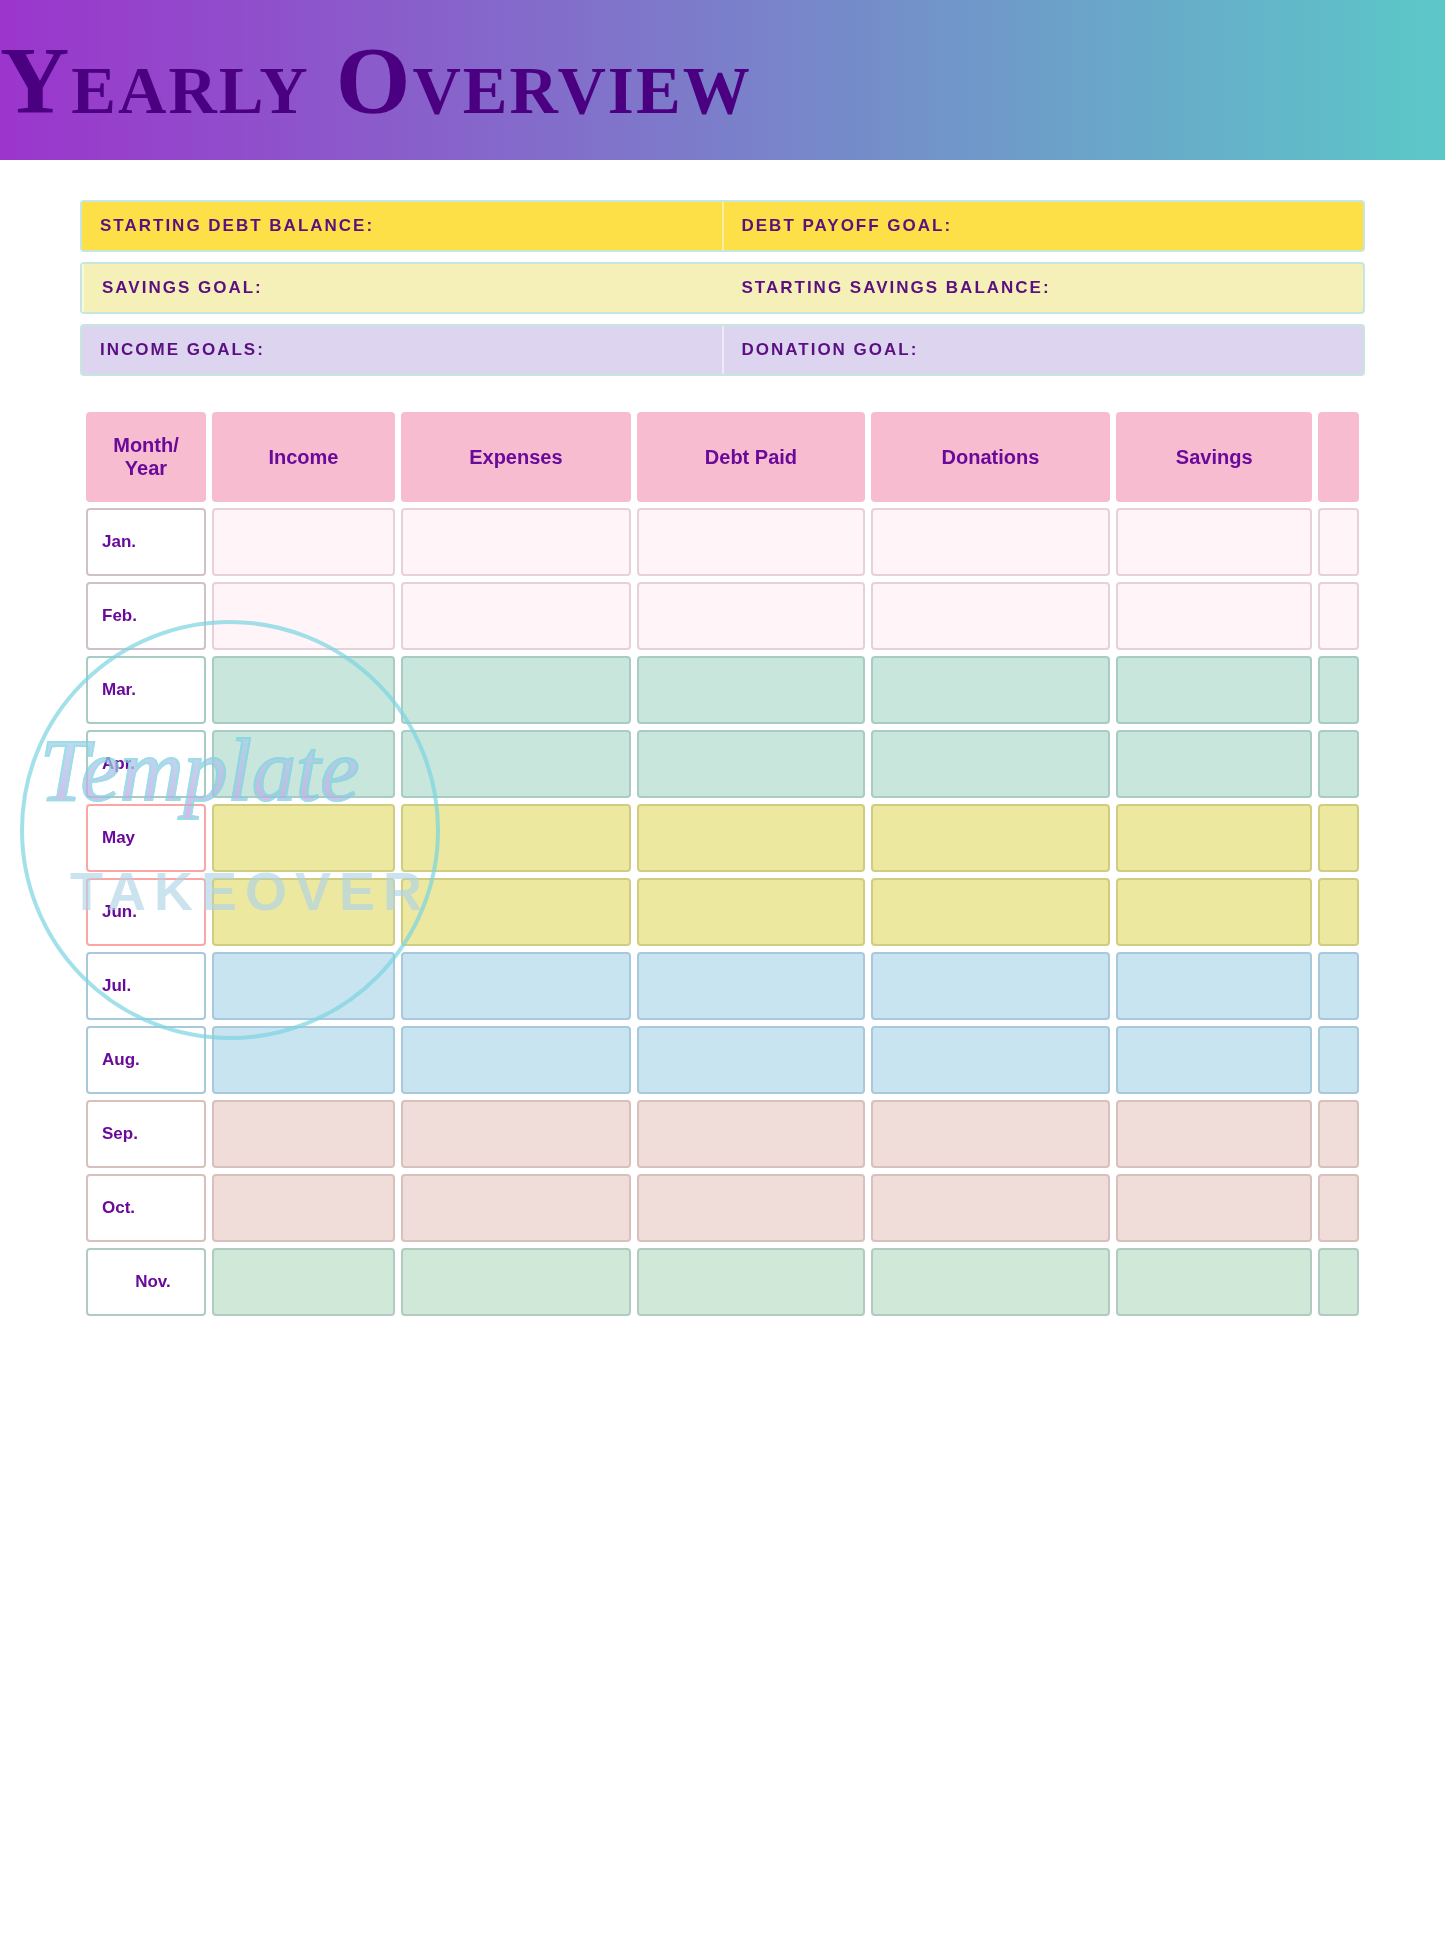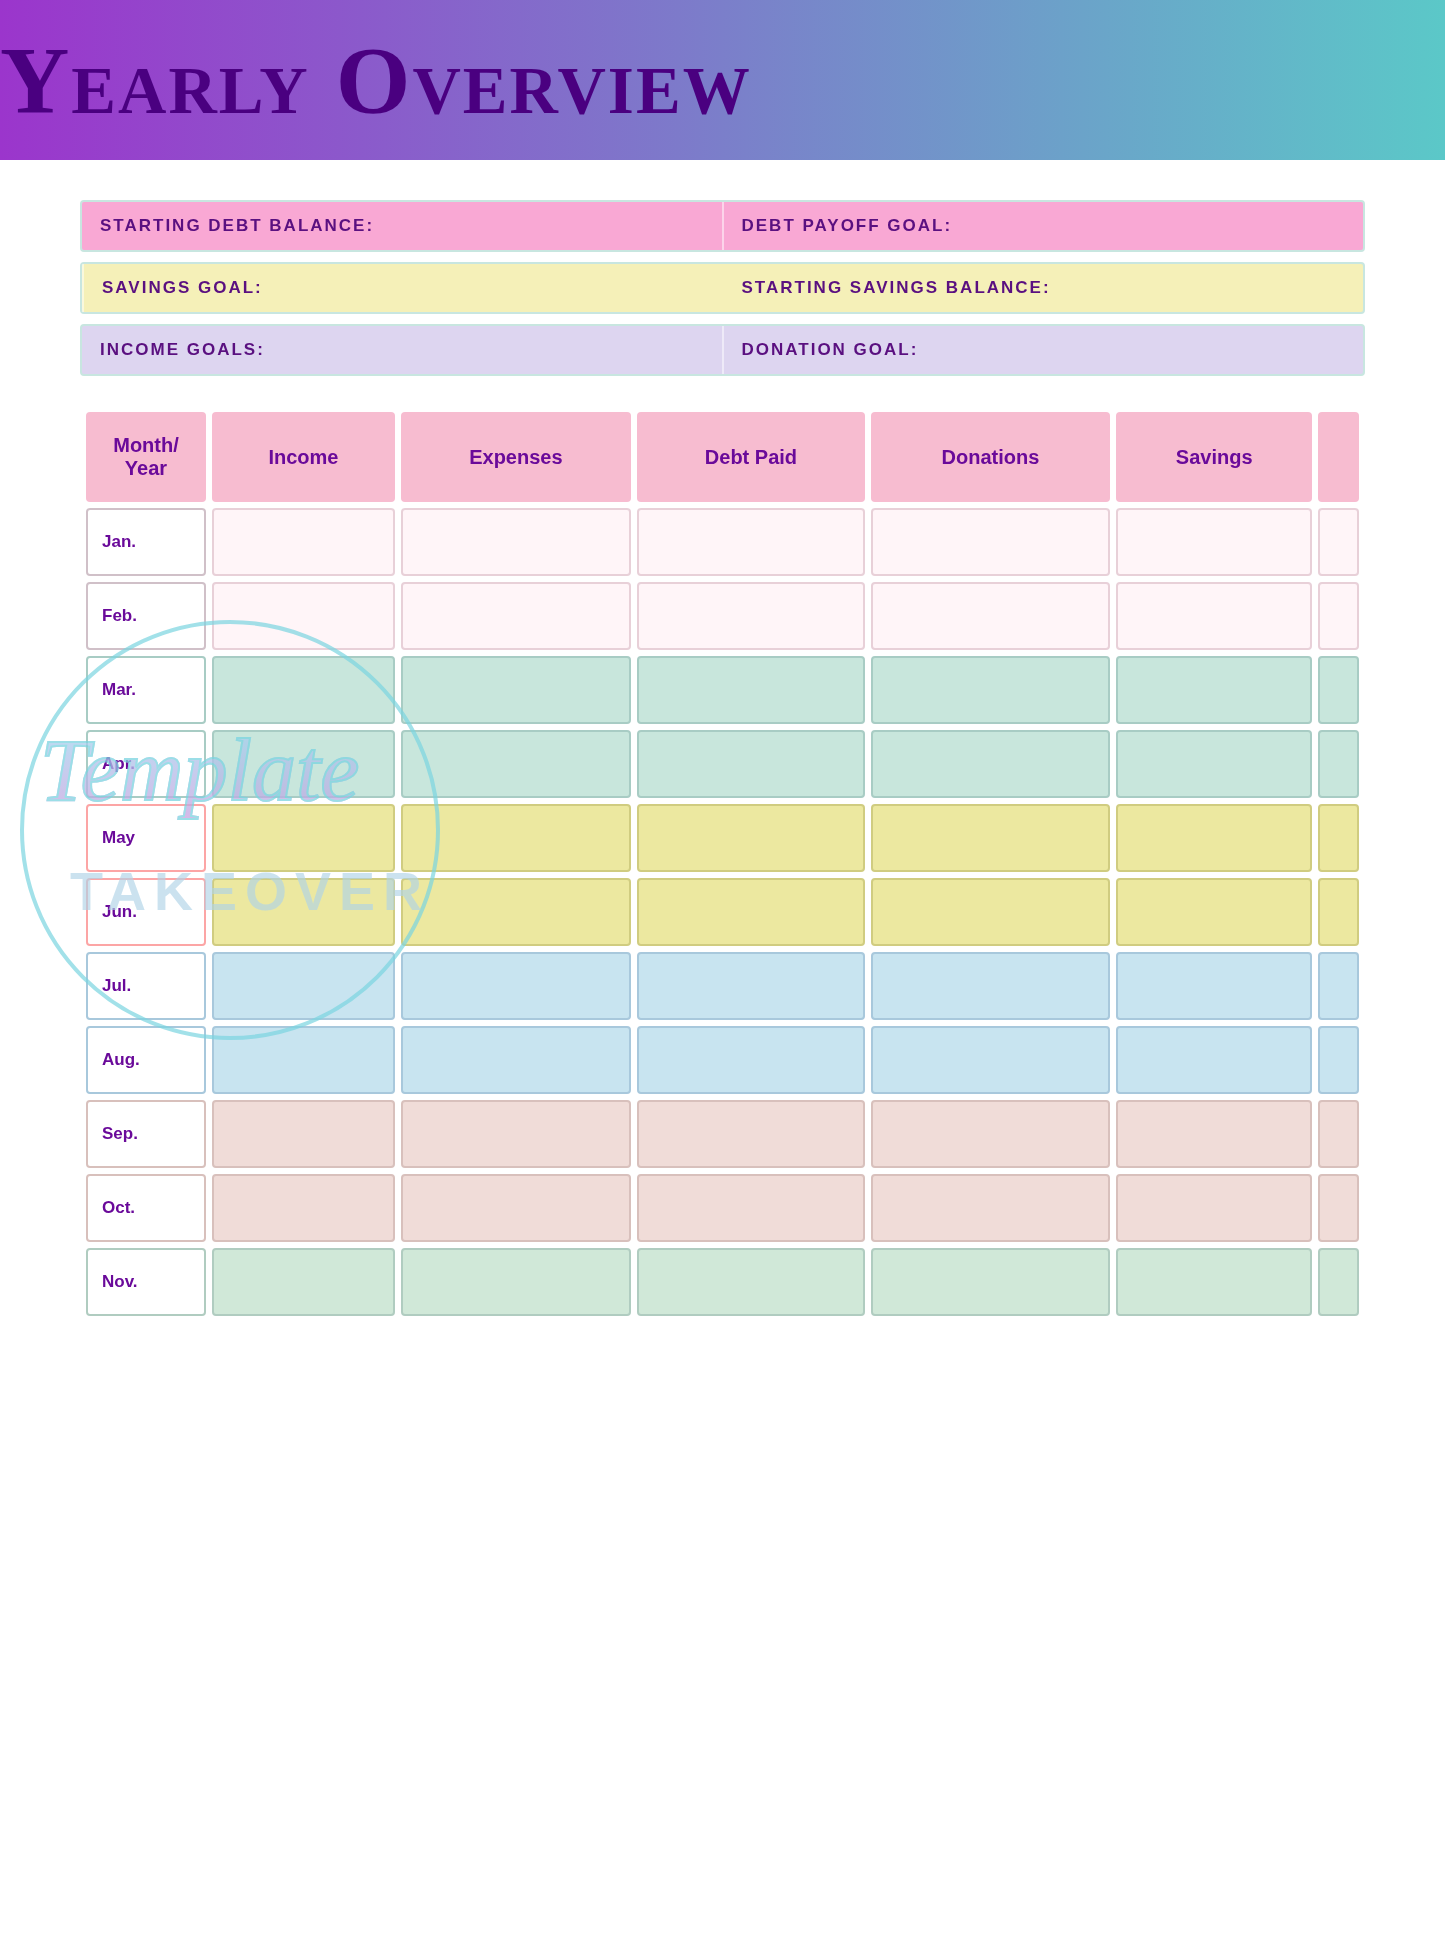--- a/index.html
+++ b/index.html
@@ -42,21 +42,21 @@
 
     .info-row {
       display: flex;
       width: 100%;
       margin-bottom: 10px;
       border: 2px solid #c8e6e0;
       border-radius: 4px;
     }
 
     .info-row.teal-bg {
-      background: #f9a8d4;
+      background: #fde047;
     }
 
     .info-row.yellow-bg {
       background: #f5f0b8;
     }
 
     .info-row.lavender-bg {
       background: #ddd5f0;
     }
 
@@ -122,21 +122,21 @@
 
     .row-yellow td .cell-inner { background: #ece8a0; border: 2px solid #d0cc80; }
     .row-yellow td:first-child .cell-inner { background: transparent; border: 2px solid #fca5a5; }
 
     .row-blue td .cell-inner { background: #c8e4f0; border: 2px solid #a8c8dc; }
     .row-blue td:first-child .cell-inner { background: transparent; border: 2px solid #a8c8dc; }
 
     .row-peach td .cell-inner { background: #f0dcd8; border: 2px solid #d8c0bc; }
     .row-peach td:first-child .cell-inner { background: transparent; border: 2px solid #d8c0bc; }
 
-    .row-mint td .cell-inner { background: #d0e8d8; border: 2px solid #b0ccc0; }
+    .row-mint td .cell-inner { background: #d0e8d8; border: 2px solid #b0ccc0; justify-content: center; }
     .row-mint td:first-child .cell-inner { background: transparent; border: 2px solid #b0ccc0; }
 
     
     .watermark {
       position: absolute;
       left: 20px;
       top: 620px;
       pointer-events: none;
       z-index: 10;
     }

